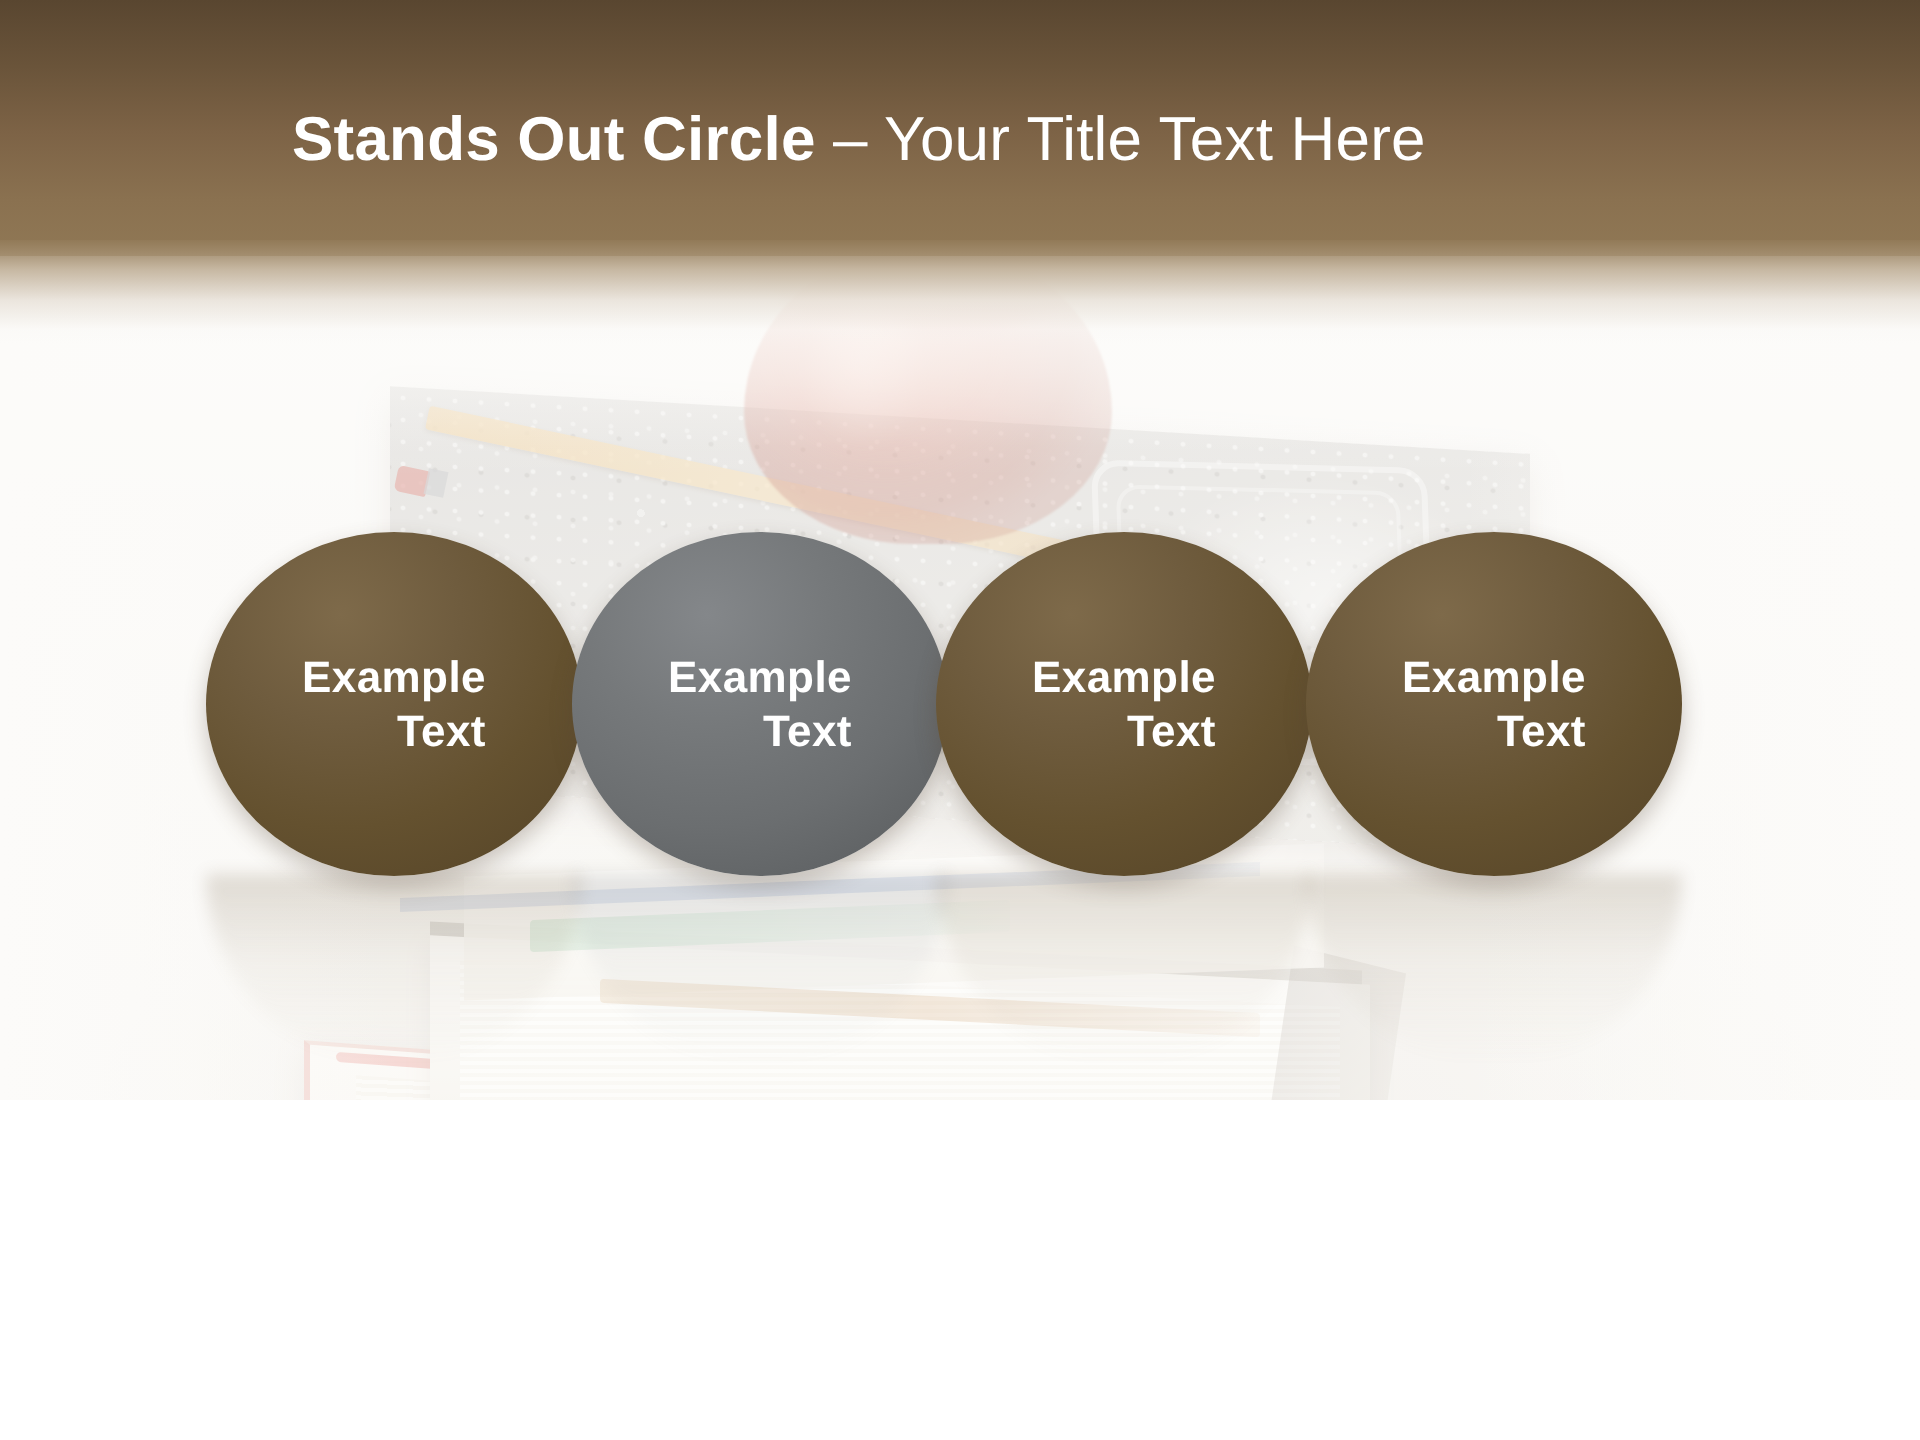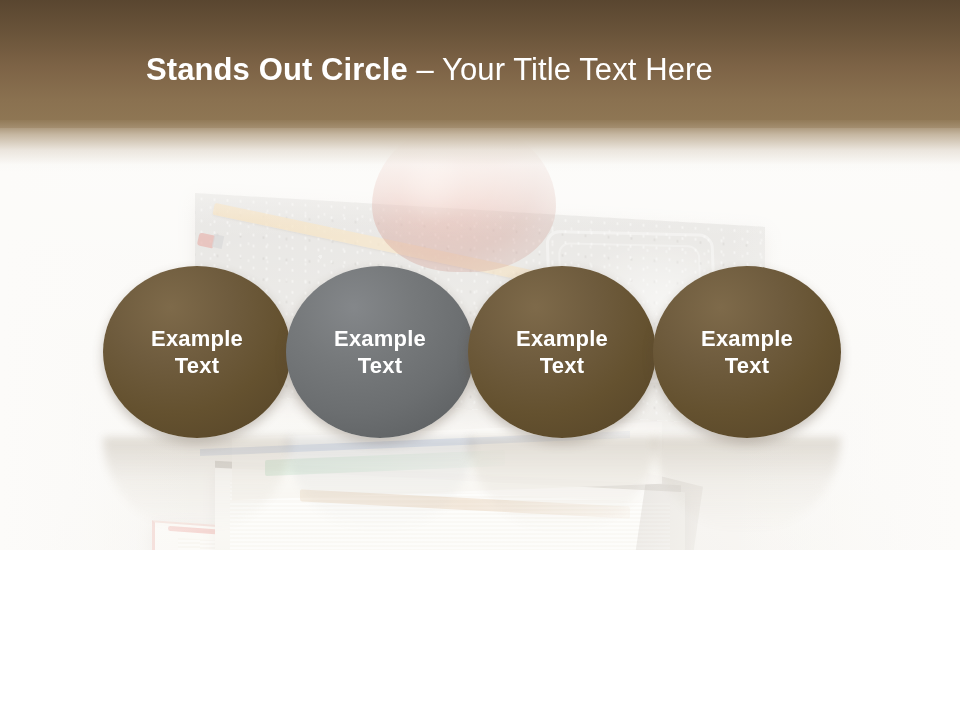--- a/index.html
+++ b/index.html
@@ -360,21 +360,21 @@
     box-shadow: 0 5px 11px rgba(90,74,56,0.30);
   }
   .circle-brown {
     background:
       radial-gradient(ellipse 150px 140px at 36% 24%, #7e6a4a 0%, #6f5c3e 40%, #64512f 76%, #5c4a2b 100%);
   }
   .circle-gray {
     background:
       radial-gradient(ellipse 150px 140px at 36% 24%, #84878a 0%, #76797b 40%, #6b6e70 76%, #616466 100%);
   }
-  .circle-label { display: block; padding: 0 10px; }
+  .circle-label { display: block; padding: 0 10px; text-align: right; }
 
   
   .circle-reflection {
     position: absolute;
     width: 188px;
     height: 96px;
     border-radius: 50% 50% 50% 50% / 0 0 100% 100%;
     opacity: 0.30;
     pointer-events: none;
     filter: blur(4px);

